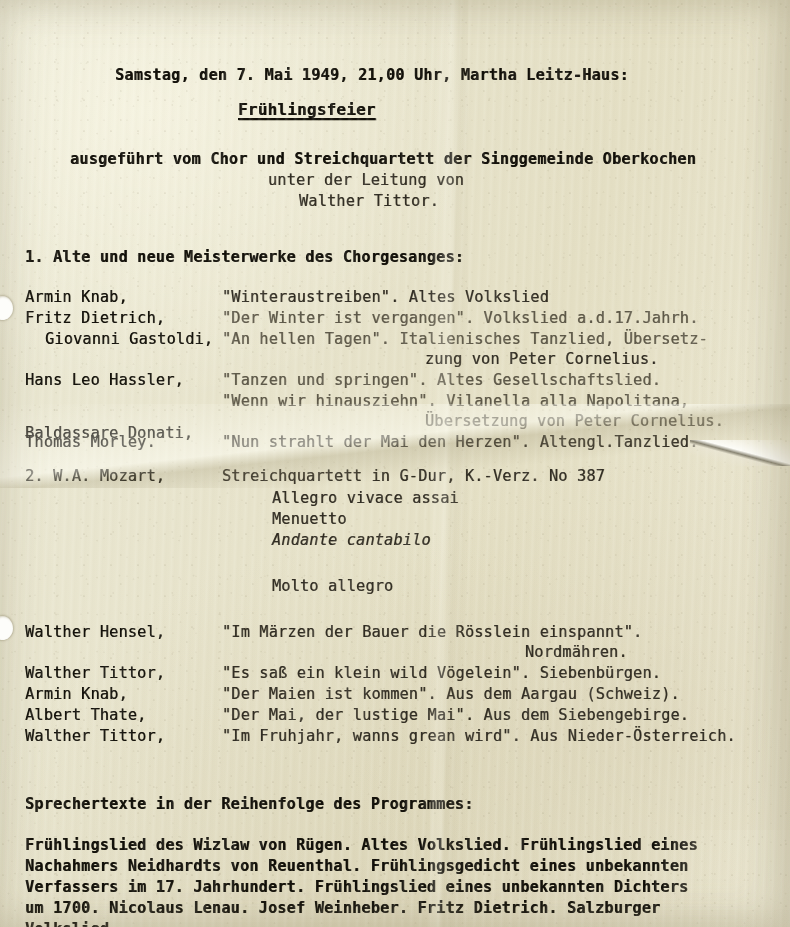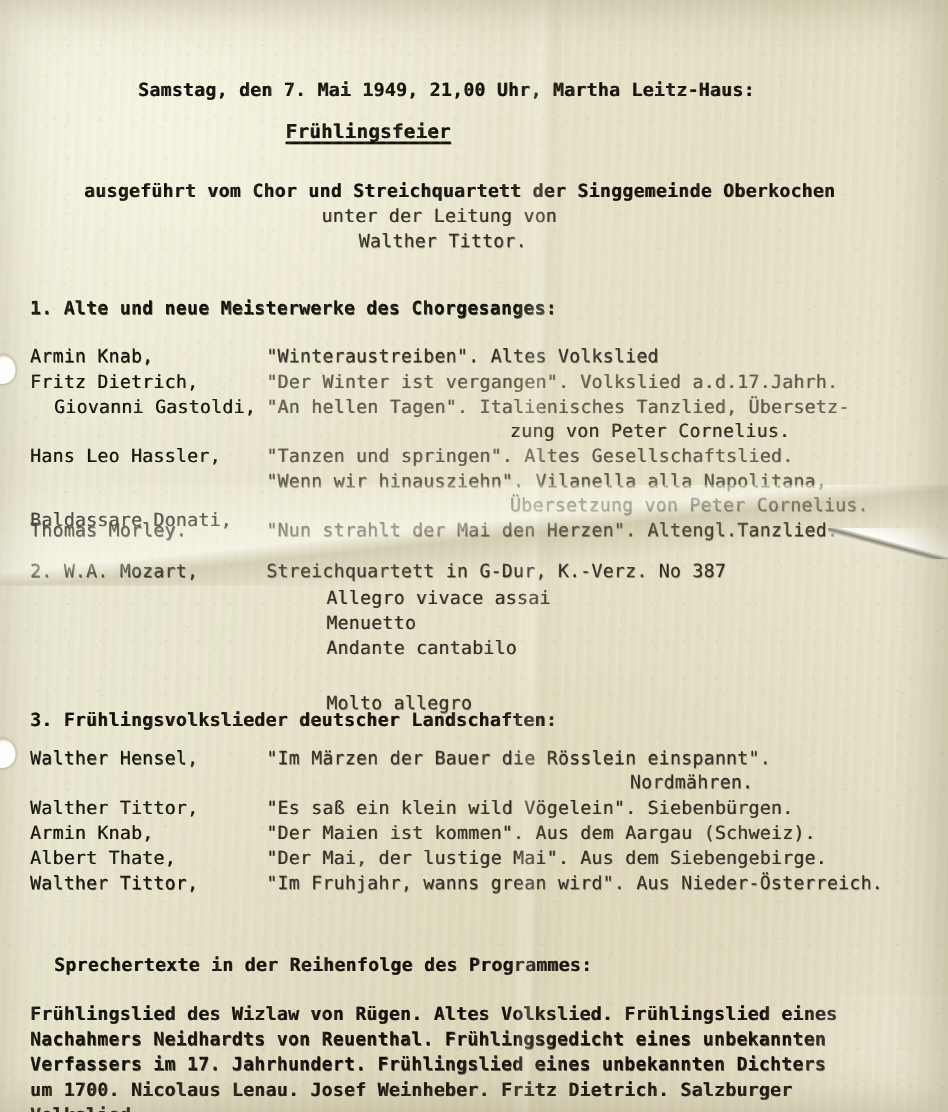--- a/index.html
+++ b/index.html
@@ -161,42 +161,41 @@
     <div class="ln ink-light" style="left:425px; top:414px;">Übersetzung von Peter Cornelius.</div>
 
     <div class="ln col-name ink-strong" style="top:435px;">Thomas Morley.</div>
     <div class="ln col-work ink-mid" style="top:435px;">"Nun strahlt der Mai den Herzen". Altengl.Tanzlied.</div>
 
     <div class="ln ink-strong" style="left:25px; top:469px;">2. W.A. Mozart,</div>
     <div class="ln ink-mid" style="left:222px; top:469px;">Streichquartett in G-Dur, K.-Verz. No 387</div>
 
     <div class="ln ink-mid" style="left:272px; top:491px;">Allegro vivace assai</div>
     <div class="ln ink-mid" style="left:272px; top:512px;">Menuetto</div>
-    <div class="ln ink-mid" style="left:272px; top:533px;">Andante cantabilo</div>
+    <div class="ln ink-mid" style="left:272px; top:533px;font-style:italic;">Andante cantabilo</div>
     <div class="ln ink-mid" style="left:272px; top:579px;">Molto allegro</div>
 
-    <div class="ln bold ink-strong" style="left:25px; top:593px;">3. Frühlingsvolkslieder deutscher Landschaften:</div>
 
     <div class="ln col-name ink-strong" style="top:625px;">Walther Hensel,</div>
     <div class="ln col-work ink-mid" style="top:625px;">"Im Märzen der Bauer die Rösslein einspannt".</div>
     <div class="ln ink-mid" style="left:525px; top:645px;">Nordmähren.</div>
 
     <div class="ln col-name ink-strong" style="top:666px;">Walther Tittor,</div>
     <div class="ln col-work ink-mid" style="top:666px;">"Es saß ein klein wild Vögelein". Siebenbürgen.</div>
 
     <div class="ln col-name ink-strong" style="top:687px;">Armin Knab,</div>
     <div class="ln col-work ink-mid" style="top:687px;">"Der Maien ist kommen". Aus dem Aargau (Schweiz).</div>
 
     <div class="ln col-name ink-strong" style="top:708px;">Albert Thate,</div>
     <div class="ln col-work ink-mid" style="top:708px;">"Der Mai, der lustige Mai". Aus dem Siebengebirge.</div>
 
     <div class="ln col-name ink-strong" style="top:729px;">Walther Tittor,</div>
     <div class="ln col-work ink-mid" style="top:729px;">"Im Fruhjahr, wanns grean wird". Aus Nieder-Österreich.</div>
 
-    <div class="ln bold ink-strong" style="left:25px; top:797px;margin-left:20px;">Sprechertexte in der Reihenfolge des Programmes:</div>
+    <div class="ln bold ink-strong" style="left:25px; top:797px;">Sprechertexte in der Reihenfolge des Programmes:</div>
 
     <div class="ln bold ink-strong" style="left:25px; top:838px;">Frühlingslied des Wizlaw von Rügen. Altes Volkslied. Frühlingslied eines</div>
     <div class="ln bold ink-strong" style="left:25px; top:859px;">Nachahmers Neidhardts von Reuenthal. Frühlingsgedicht eines unbekannten</div>
     <div class="ln bold ink-strong" style="left:25px; top:880px;">Verfassers im 17. Jahrhundert. Frühlingslied eines unbekannten Dichters</div>
     <div class="ln bold ink-strong" style="left:25px; top:901px;">um 1700. Nicolaus Lenau. Josef Weinheber. Fritz Dietrich. Salzburger</div>
     <div class="ln bold ink-strong" style="left:25px; top:922px;">Volkslied.</div>
 
   </div>
 
   <div style="position:absolute; left:690px; top:300px; width:100px; height:130px; pointer-events:none;

